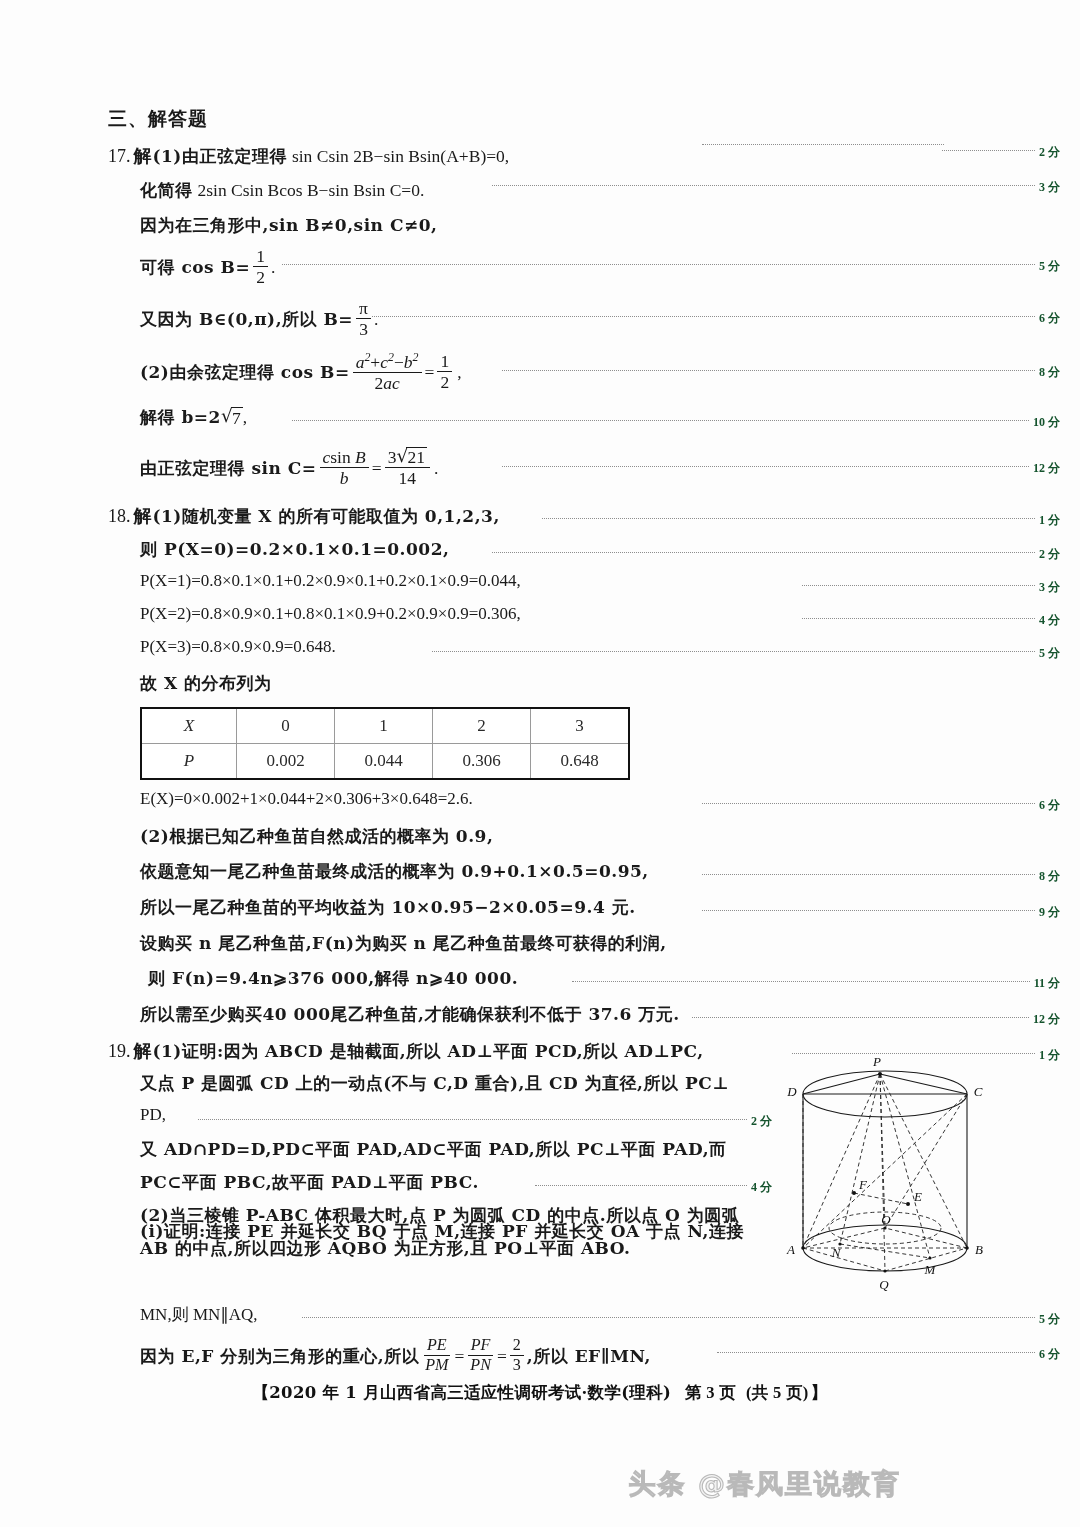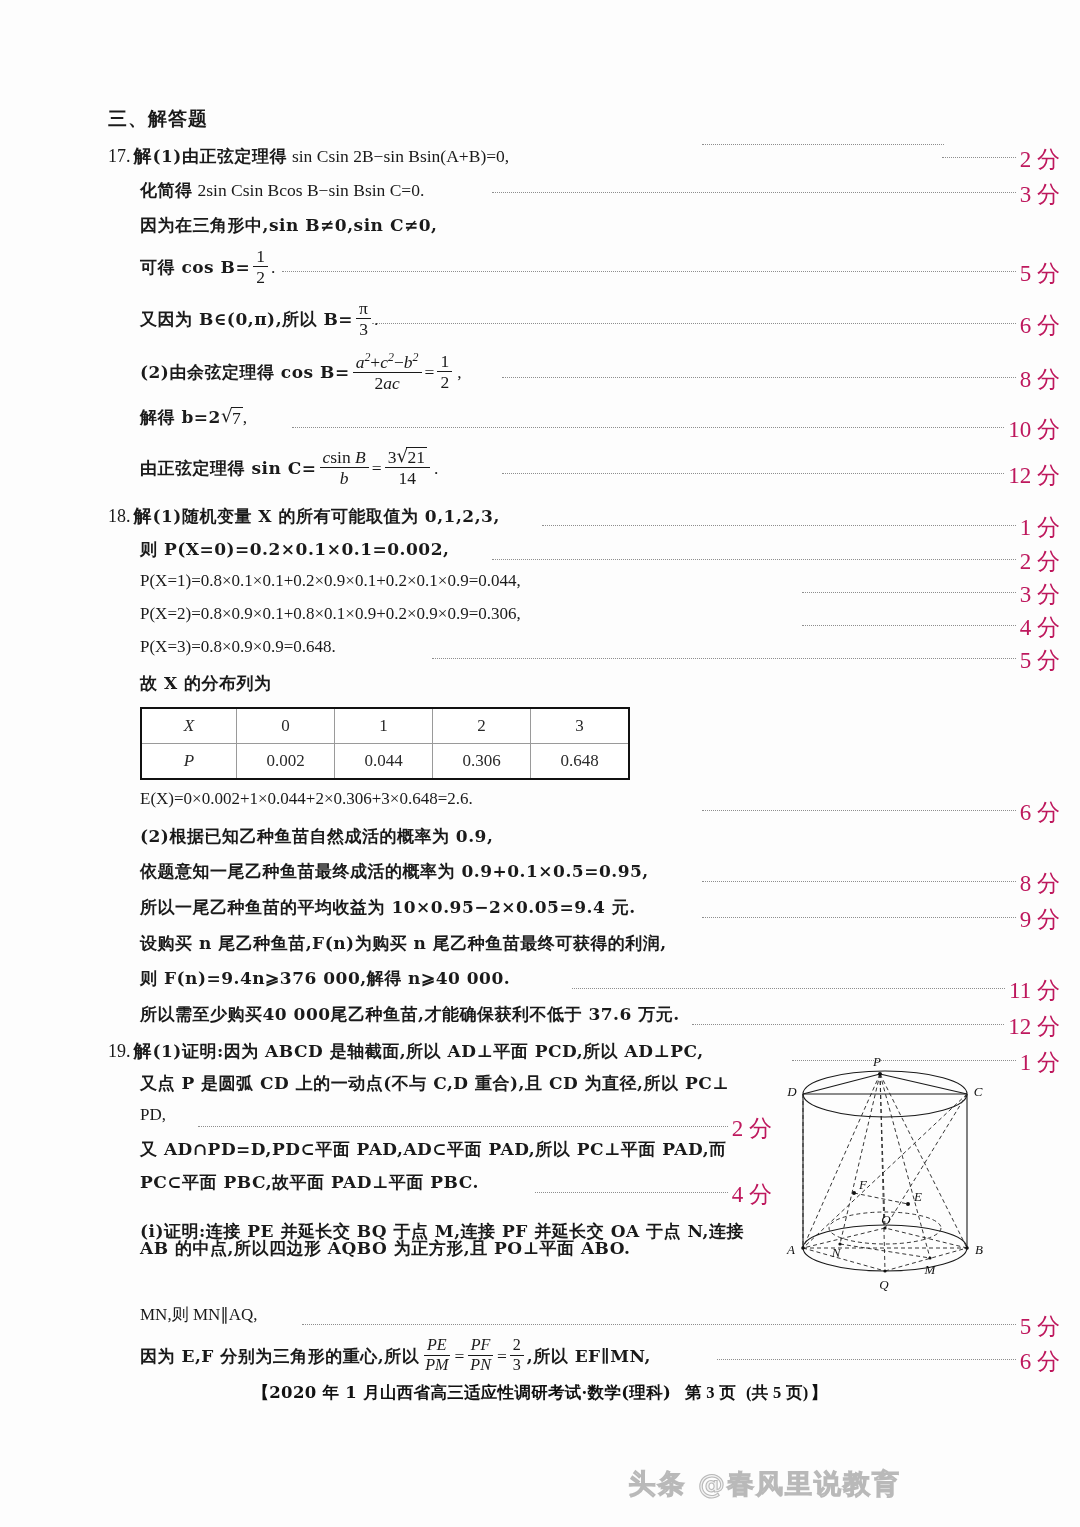--- a/index.html
+++ b/index.html
@@ -36,22 +36,23 @@
 
   
   .leader { position:absolute; display:flex; align-items:center; white-space:nowrap; }
   .dots {
     flex:1 1 auto;
     border-bottom:1.5px dotted #8e8e8e;
     height:0;
     margin:0 4px 5px 2px;
   }
   .score {
-    font-size:23px; color:#be185d; flex:0 0 auto;
+    font-size:12px; color:#14532d; flex:0 0 auto;
     font-family:"Liberation Serif", serif;
+    font-weight:bold;
   }
 
   
   .frac { display:inline-flex; flex-direction:column; align-items:center;
           vertical-align:middle; margin:0 3px; line-height:1.05; position:relative;
           top:-1px; }
   .frac .num { border-bottom:1.3px solid #1a1a1a; padding:0 3px 1px 3px; }
   .frac .den { padding:1px 3px 0 3px; }
   .frac.small { font-size:0.92em; }
 
@@ -305,21 +306,21 @@
   </div>
   <div class="leader" style="left:700px; top:904px; width:360px;">
     <span class="dots"></span>
     <span class="score">9 分</span>
   </div>
 
   <div class="line body-line" style="left:140px; top:932px;">
     <span class="cn" style="font-size:17px;">设购买 n 尾乙种鱼苗,F(n)为购买 n 尾乙种鱼苗最终可获得的利润,</span>
   </div>
 
-  <div class="line body-line" style="left:140px; top:967px;">
+  <div class="line body-line" style="left:148px; top:967px;">
     <span class="cn" style="font-size:17px;">则 F(n)=9.4n⩾376 000,解得 n⩾40 000.</span>
   </div>
   <div class="leader" style="left:570px; top:975px; width:490px;">
     <span class="dots"></span>
     <span class="score">11 分</span>
   </div>
 
   <div class="line body-line" style="left:140px; top:1003px;">
     <span class="cn" style="font-size:17px;">所以需至少购买40 000尾乙种鱼苗,才能确保获利不低于 37.6 万元.</span>
   </div>
@@ -355,20 +356,23 @@
   </div>
 
   <div class="line body-line" style="left:140px; top:1138px;">
     <span class="cn" style="font-size:17px;">又 AD∩PD=D,PD⊂平面 PAD,AD⊂平面 PAD,所以 PC⊥平面 PAD,而</span>
   </div>
   <div class="leader" style="left:533px; top:1179px; width:239px;">
     <span class="dots"></span>
     <span class="score">4 分</span>
   </div>
 
+  <div class="line body-line" style="left:140px; top:1204px;">
+    <span class="cn" style="font-size:17px;">(2)当三棱锥 P-ABC 体积最大时,点 P 为圆弧 CD 的中点.所以点 O 为圆弧</span>
+  </div>
 
   <div class="line body-line" style="left:140px; top:1237px;">
     <span class="cn" style="font-size:17px;">AB 的中点,所以四边形 AQBO 为正方形,且 PO⊥平面 ABO.</span>
   </div>
 
   <div class="line body-line" style="left:140px; top:1220px;">
     <span class="cn" style="font-size:17px;">(i)证明:连接 PE 并延长交 BQ 于点 M,连接 PF 并延长交 OA 于点 N,连接</span>
   </div>
 
   <div class="line body-line" style="left:140px; top:1303px;">

